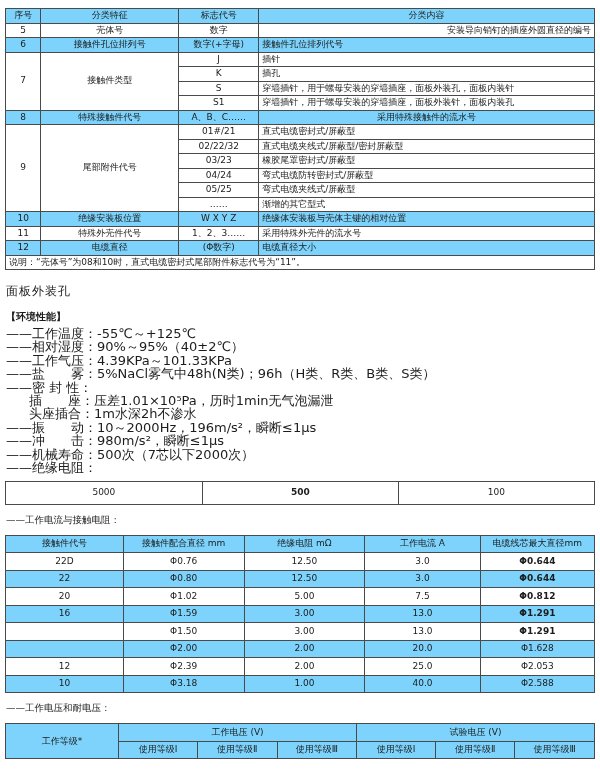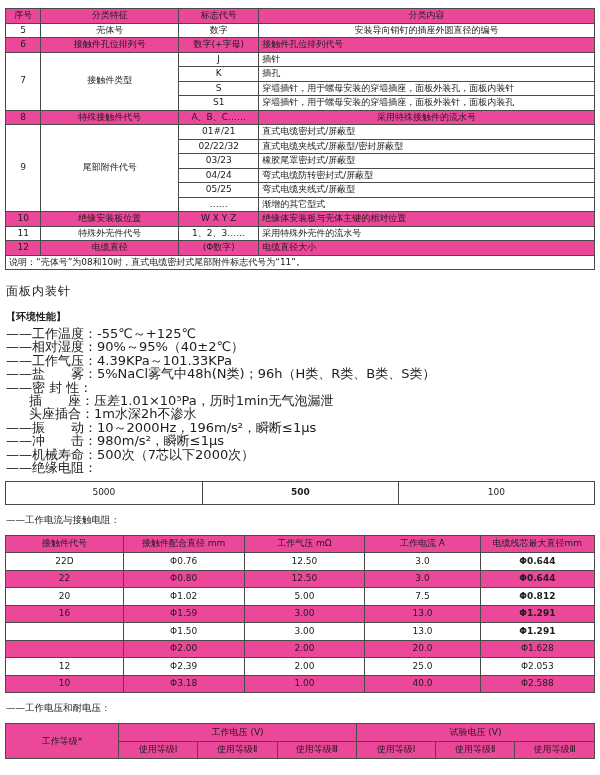--- a/index.html
+++ b/index.html
@@ -12,21 +12,21 @@
   .page{padding:8px 5px 0 5px;}
   table{border-collapse:collapse;width:590px;table-layout:fixed;font-size:9px;}
   td{
     border:1px solid #4a4a4a;
     padding:1px 3px;
     text-align:center;
     line-height:11.5px;
     overflow:hidden;
     white-space:nowrap;
   }
-  tr.shaded td{background:#ec4899;}
+  tr.shaded td{background:#7dd3fc;}
   .tbl-class td{height:11.5px;}
   .tbl-ins td{padding:5px 3px;}
   .tbl-contact td{padding:2.5px 3px;}
   .tbl-volt td{padding:2.5px 3px;}
   .section-heading{
     font-size:12px;
     margin:13px 0 10px 1px;
     color:#222;
     letter-spacing:1px;
   }
@@ -57,21 +57,21 @@
         <tr class="shaded">
           <td>序号</td>
           <td>分类特征</td>
           <td>标志代号</td>
           <td>分类内容</td>
         </tr>
         <tr>
           <td>5</td>
           <td>壳体号</td>
           <td>数字</td>
-          <td style="text-align: center;">安装导向销钉的插座外圆直径的编号</td>
+          <td style="text-align: right;">安装导向销钉的插座外圆直径的编号</td>
         </tr>
         <tr class="shaded">
           <td>6</td>
           <td>接触件孔位排列号</td>
           <td>数字(+字母)</td>
           <td style="text-align: left;">接触件孔位排列代号</td>
         </tr>
         <tr>
           <td rowspan="4">7</td>
           <td rowspan="4">接触件类型</td>
@@ -139,21 +139,21 @@
           <td>电缆直径</td>
           <td>(Φ数字)</td>
           <td style="text-align: left;">电缆直径大小</td>
         </tr>
         <tr>
           <td colspan="4" style="text-align: left;">说明：“壳体号”为08和10时，直式电缆密封式尾部附件标志代号为“11”。</td>
         </tr>
       </tbody>
     </table>
 
-  <div class="section-heading">面板内装针</div>
+  <div class="section-heading">面板外装孔</div>
 
   <div class="env-heading">【环境性能】</div>
 
   <div class="spec-list">
       <div class="spec-line">——工作温度：-55℃～+125℃</div>
       <div class="spec-line">——相对湿度：90%～95%（40±2℃）</div>
       <div class="spec-line">——工作气压：4.39KPa～101.33KPa</div>
       <div class="spec-line">——盐　　雾：5%NaCl雾气中48h(N类)；96h（H类、R类、B类、S类）</div>
       <div class="spec-line">——密 封 性：</div>
       <div class="spec-line indent">插　　座：压差1.01×10⁵Pa，历时1min无气泡漏泄</div>
@@ -188,21 +188,21 @@
         <col style="width: 20%;">
         <col style="width: 20.5%;">
         <col style="width: 20.5%;">
         <col style="width: 19.6%;">
         <col style="width: 19.4%;">
       </colgroup>
       <tbody>
         <tr class="shaded">
           <td>接触件代号</td>
           <td>接触件配合直径 mm</td>
-          <td>工作气压 mΩ</td>
+          <td>绝缘电阻 mΩ</td>
           <td>工作电流 A</td>
           <td>电缆线芯最大直径mm</td>
         </tr>
         <tr>
           <td>22D</td>
           <td>Φ0.76</td>
           <td>12.50</td>
           <td>3.0</td>
           <td style="font-weight: bold;">Φ0.644</td>
         </tr>

